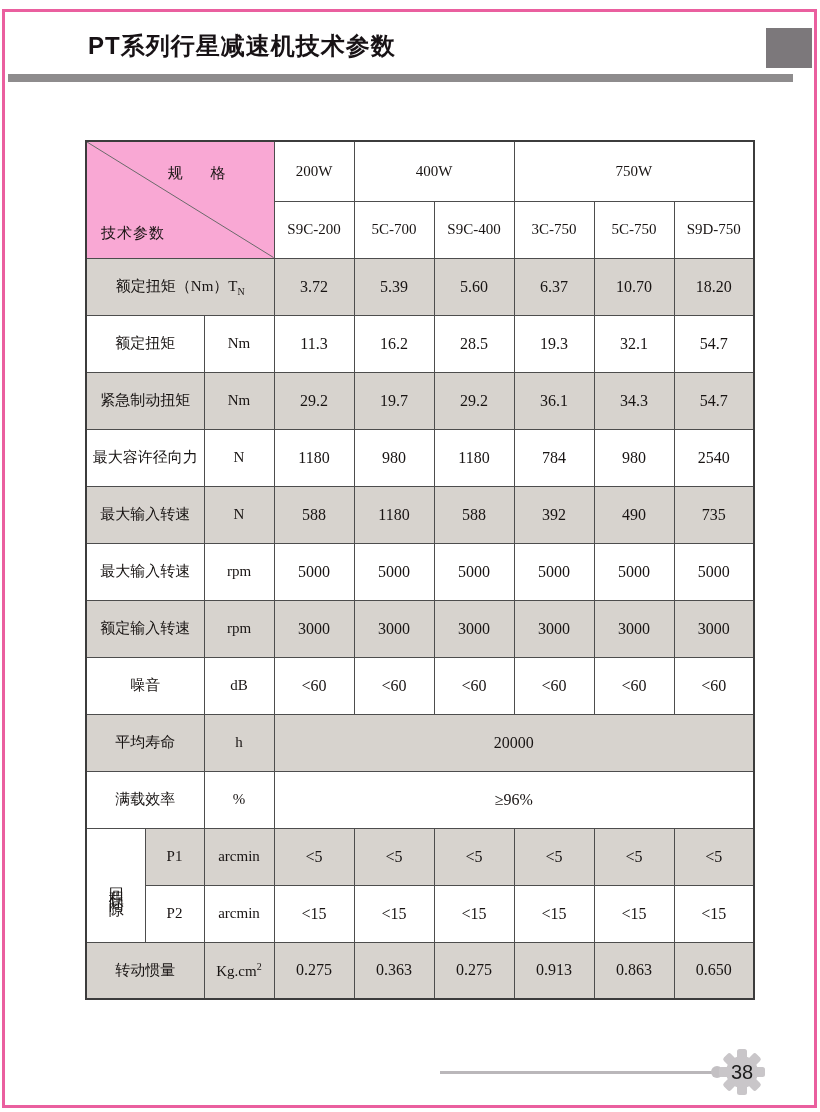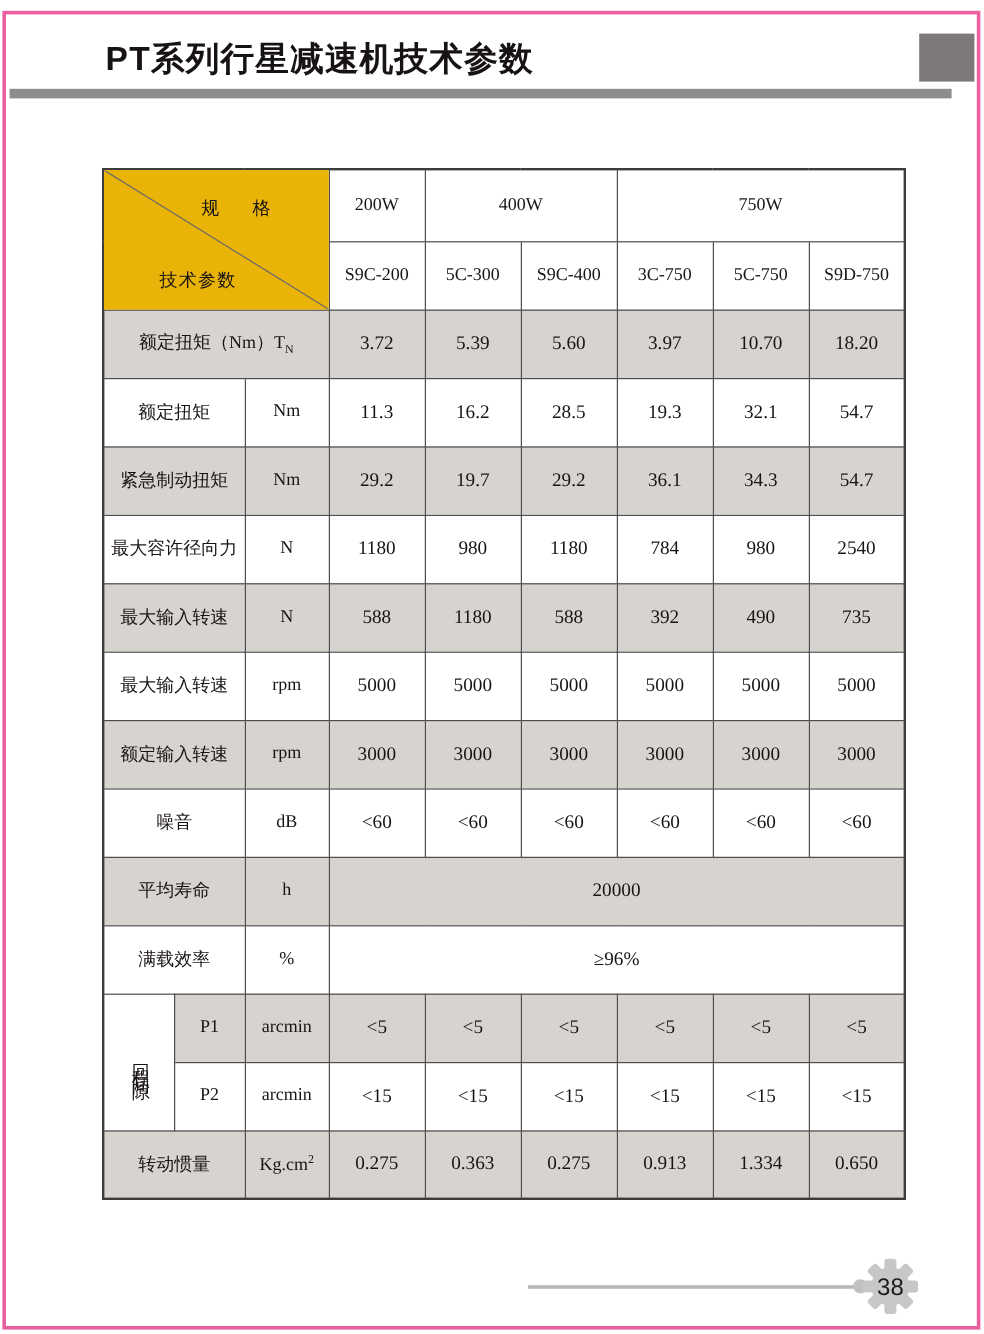--- a/index.html
+++ b/index.html
@@ -6,21 +6,21 @@
   body{
     width:820px;height:1112px;position:relative;background:#ffffff;
     font-family:"Liberation Sans",sans-serif;overflow:hidden;
   }
   .page-frame{
     position:absolute;left:2px;top:9px;right:3px;bottom:4px;
     border:3px solid #ea5f9f;pointer-events:none;
   }
   .page-title{
     position:absolute;left:88px;top:30px;
-    font-size:28px;font-weight:bold;color:#171215;letter-spacing:1px;
+    font-size:24px;font-weight:bold;color:#171215;letter-spacing:1px;
     white-space:nowrap;
   }
   .header-bar{
     position:absolute;left:8px;top:74px;width:785px;height:8px;background:#8e8c8d;
   }
   .header-square{
     position:absolute;left:766px;top:28px;width:46px;height:40px;background:#7c787b;
   }
 
   table#spec-table{
@@ -30,24 +30,24 @@
     border:2px solid #3c3c3c;
   }
   #spec-table td{
     border:1px solid #4d4d4d;text-align:center;vertical-align:middle;
     font-size:15px;padding:0;background:#ffffff;
   }
   #spec-table tr{height:57px;}
   #spec-table tr.h1{height:60px;}
   #spec-table td.shaded{background:#d7d3ce;margin-top:40px;}
   #spec-table td.val{font-size:16px;}
-  #spec-table td.corner{position:relative;background:#eab308;}
+  #spec-table td.corner{position:relative;background:#f9a8d4;}
   .corner svg{position:absolute;left:0;top:0;width:100%;height:100%;}
   .corner .spec{position:absolute;top:22px;right:36px;letter-spacing:12px;white-space:nowrap;}
-  .corner .param{position:absolute;left:14px;bottom:15px;letter-spacing:1px;white-space:nowrap;margin-left:32px;}
+  .corner .param{position:absolute;left:14px;bottom:15px;letter-spacing:1px;white-space:nowrap;}
   #spec-table td.vert{
     writing-mode:vertical-rl;text-orientation:upright;
     letter-spacing:5px;background:#ffffff;
   }
   #spec-table sub{font-size:10px;}
   #spec-table sup{font-size:10px;}
 
   .footer-line{
     position:absolute;left:440px;top:1071px;width:276px;height:3px;background:#bab7ba;
   }
@@ -91,32 +91,32 @@
           </svg>
           <span class="spec">规 格</span>
           <span class="param">技术参数</span>
         </td>
         <td class="head" colspan="1">200W</td>
         <td class="head" colspan="2">400W</td>
         <td class="head" colspan="3">750W</td>
       </tr>
       <tr>
         <td class="head">S9C-200</td>
-        <td class="head">5C-300</td>
+        <td class="head">5C-700</td>
         <td class="head">S9C-400</td>
         <td class="head">3C-750</td>
         <td class="head">5C-750</td>
         <td class="head">S9D-750</td>
       </tr>
       <tr>
         <td class="label shaded" colspan="3"><span>额定扭矩（Nm）T</span><sub>N</sub></td>
         <td class="val shaded">3.72</td>
         <td class="val shaded">5.39</td>
         <td class="val shaded">5.60</td>
-        <td class="val shaded">3.97</td>
+        <td class="val shaded">6.37</td>
         <td class="val shaded">10.70</td>
         <td class="val shaded">18.20</td>
       </tr>
       <tr>
         <td class="label" colspan="2">额定扭矩</td>
         <td class="unit">Nm</td>
         <td class="val">11.3</td>
         <td class="val">16.2</td>
         <td class="val">28.5</td>
         <td class="val">19.3</td>
@@ -214,21 +214,21 @@
         <td class="val">&lt;15</td>
         <td class="val">&lt;15</td>
       </tr>
       <tr>
         <td class="label shaded" colspan="2">转动惯量</td>
         <td class="unit shaded"><span>Kg.cm</span><sup>2</sup></td>
         <td class="val shaded">0.275</td>
         <td class="val shaded">0.363</td>
         <td class="val shaded">0.275</td>
         <td class="val shaded">0.913</td>
-        <td class="val shaded">1.334</td>
+        <td class="val shaded">0.863</td>
         <td class="val shaded">0.650</td>
       </tr>
     </tbody>
 </table>
 
 <div class="footer-line"></div>
 <div class="footer-dot"></div>
 <svg class="gear-badge" viewBox="0 0 48 48">
   <g fill="#c9c6c9">
     <g id="teeth">

